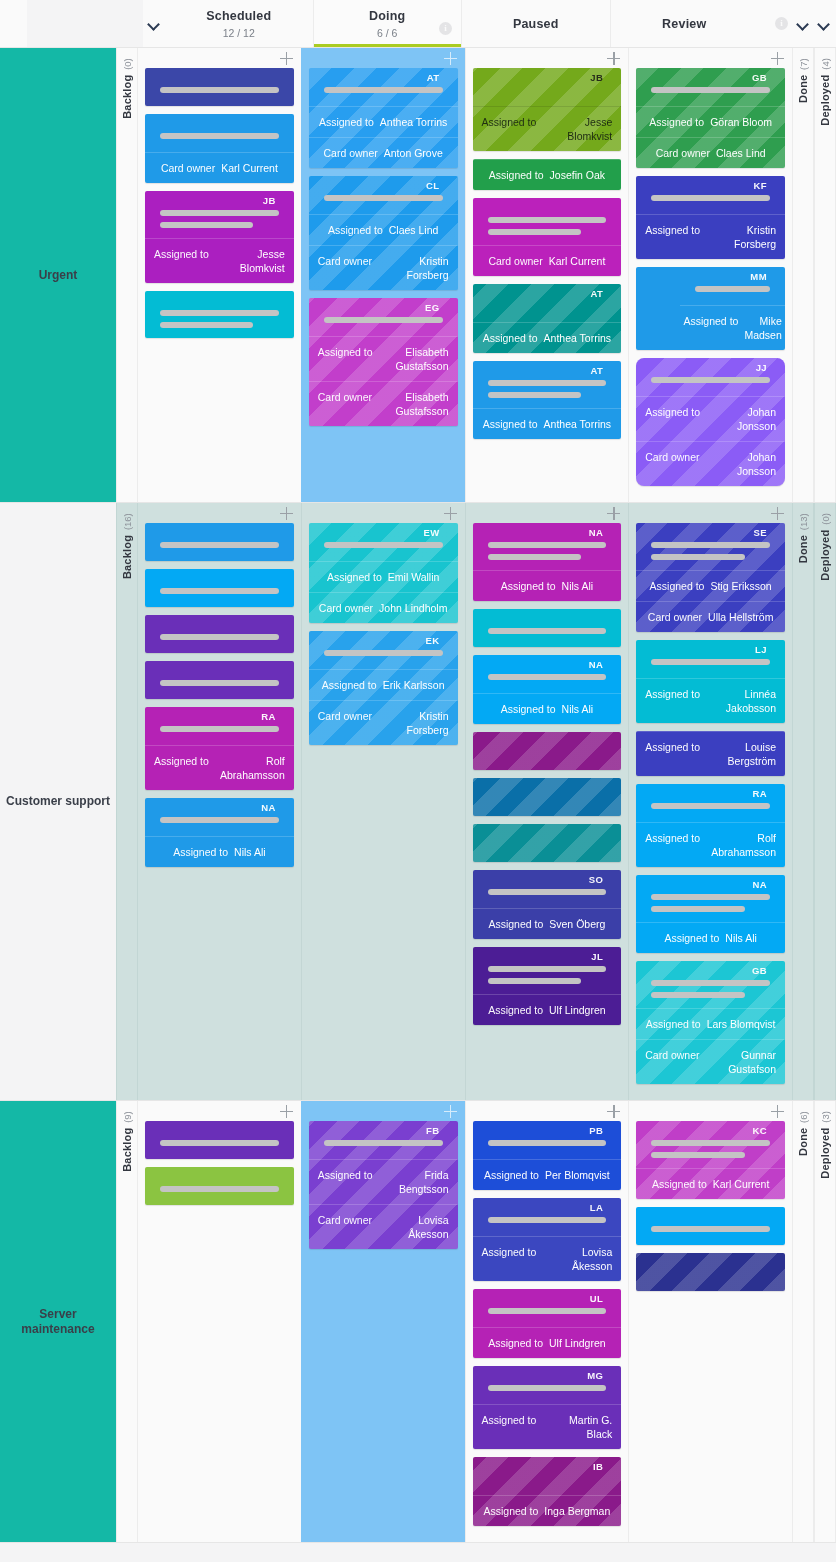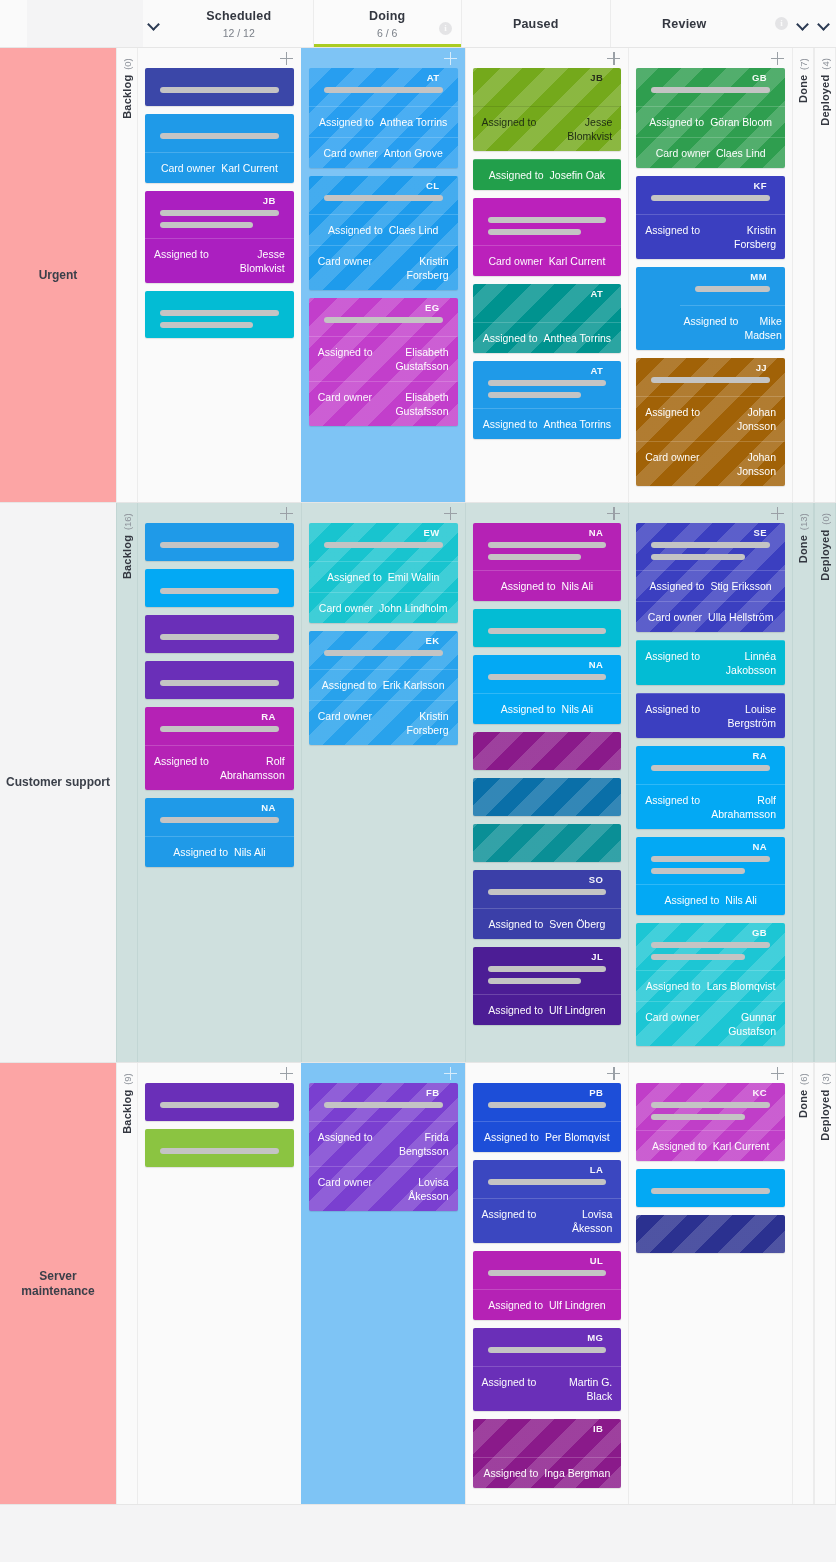--- a/index.html
+++ b/index.html
@@ -117,21 +117,21 @@
   .lane.plain  { background: #f4f4f5; }
 
   .lane-title-cell {
     width: 116px;
     flex: 0 0 116px;
     display: flex;
     align-items: center;
     justify-content: center;
     text-align: center;
     padding: 4px;
-    background: #fca5a5;
+    background: #14b8a6;
   }
   .lane.tinted .lane-title-cell { background: #f4f4f5; }
   .lane-title {
     font-size: 12px;
     font-weight: bold;
     color: #3a3f49;
     line-height: 15px;
   }
 
   
@@ -494,21 +494,21 @@
             <div class="initials">MM</div>
             <div class="bars">
               <div class="bar"></div>
             </div>
           </div>
           <div class="meta">
             <span class="k">Assigned to</span>
             <span class="v">Mike Madsen</span>
           </div>
         </div>
-        <div class="card" style="background: #a16207;">
+        <div class="card" style="background: #8b5cf6; border-radius: 8px;">
           <div class="stripes"></div>
           <div class="card-top">
             <div class="initials">JJ</div>
             <div class="bars">
               <div class="bar"></div>
             </div>
           </div>
           <div class="meta">
             <span class="k">Assigned to</span>
             <span class="v">Johan Jonsson</span>
@@ -734,20 +734,26 @@
           <div class="meta">
             <span class="k">Assigned to</span>
             <span class="v">Stig Eriksson</span>
           </div>
           <div class="meta">
             <span class="k">Card owner</span>
             <span class="v">Ulla Hellström</span>
           </div>
         </div>
         <div class="card" style="background: rgb(3, 188, 212);">
+          <div class="card-top">
+            <div class="initials">LJ</div>
+            <div class="bars">
+              <div class="bar"></div>
+            </div>
+          </div>
           <div class="meta">
             <span class="k">Assigned to</span>
             <span class="v">Linnéa Jakobsson</span>
           </div>
         </div>
         <div class="card" style="background: rgb(59, 63, 192);">
           <div class="meta">
             <span class="k">Assigned to</span>
             <span class="v">Louise Bergström</span>
           </div>

